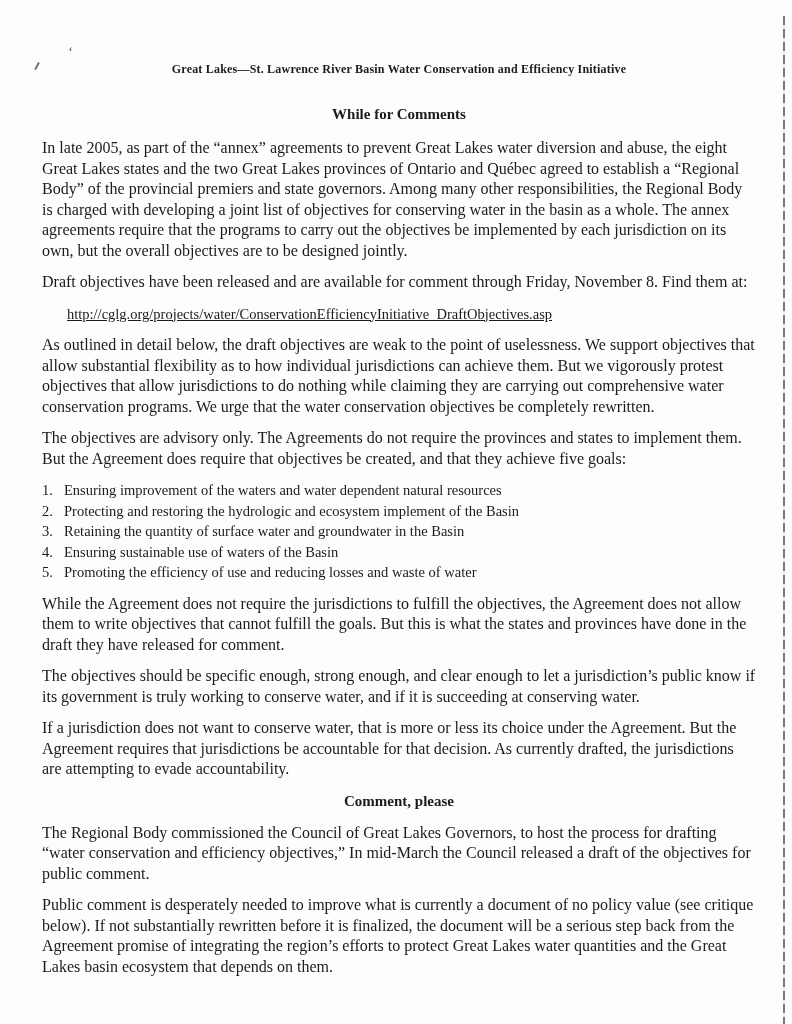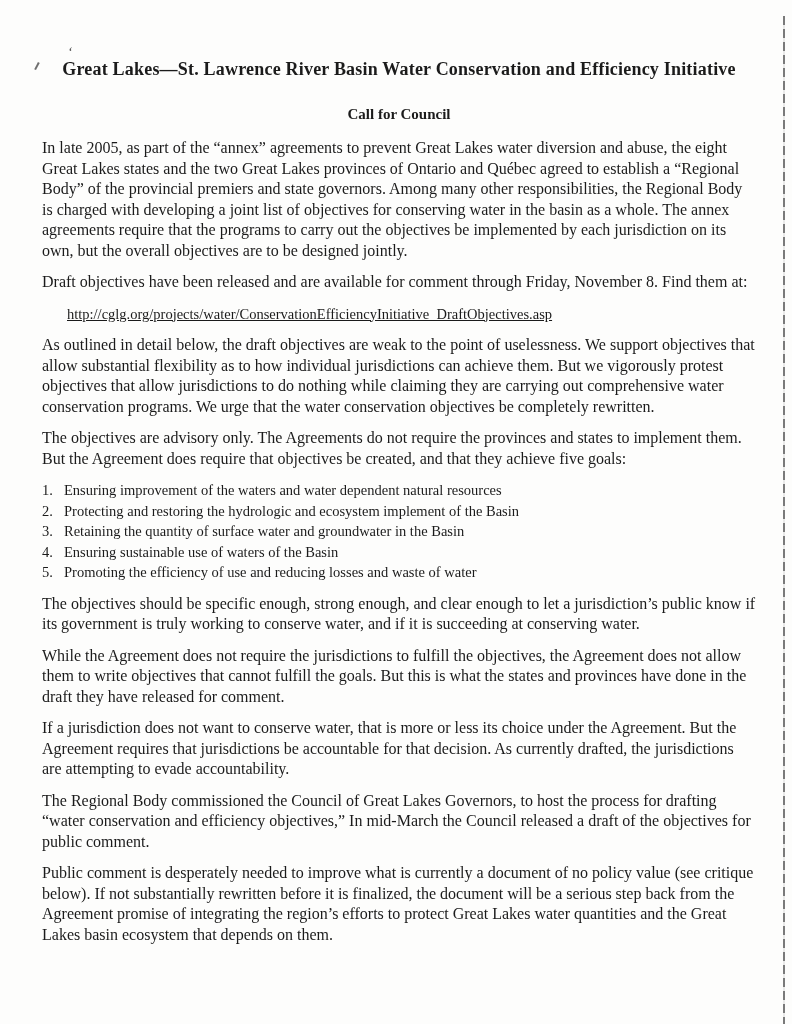--- a/index.html
+++ b/index.html
@@ -13,21 +13,21 @@
     height: 1024px;
     margin: 0 auto;
     background: #fdfdfc;
     overflow: hidden;
     font-family: "Liberation Serif", "DejaVu Serif", serif;
     color: #1b1b1b;
     box-sizing: border-box;
     padding: 58px 36px 0 42px;
   }
   .doc-title {
-    font-size: 18px;
+    font-size: 12px;
     font-weight: bold;
     text-align: center;
     line-height: 22px;
     margin: 0 0 24px 0;
     letter-spacing: 0.2px;
   }
   .date-line {
     font-size: 14.5px;
     font-style: italic;
     text-align: center;
@@ -114,21 +114,21 @@
 
 <div class="page">
 
   <span class="scan-mark-a">ʻ</span>
   <span class="scan-mark-b"></span>
   <div class="scan-line"></div>
 
   <h1 class="doc-title">Great Lakes—St. Lawrence River Basin Water Conservation and Efficiency Initiative</h1>
 
 
-  <h2 class="section-heading">Call for Council</h2>
+  <h2 class="section-heading">While for Comments</h2>
 
   <p class="para">In late 2005, as part of the “annex” agreements to prevent Great Lakes water diversion and abuse, the eight Great Lakes states and the two Great Lakes provinces of Ontario and Québec agreed to establish a “Regional Body” of the provincial premiers and state governors. Among many other responsibilities, the Regional Body is charged with developing a joint list of objectives for conserving water in the basin as a whole. The annex agreements require that the programs to carry out the objectives be implemented by each jurisdiction on its own, but the overall objectives are to be designed jointly.</p>
 
   <p class="para">Draft objectives have been released and are available for comment through Friday, November 8. Find them at:</p>
 
   <p class="url-line"><a>http://cglg.org/projects/water/ConservationEfficiencyInitiative_DraftObjectives.asp</a></p>
 
   <p class="para">As outlined in detail below, the draft objectives are weak to the point of uselessness. We support objectives that allow substantial flexibility as to how individual jurisdictions can achieve them. But we vigorously protest objectives that allow jurisdictions to do nothing while claiming they are carrying out comprehensive water conservation programs. We urge that the water conservation objectives be completely rewritten.</p>
 
   <p class="para">The objectives are advisory only. The Agreements do not require the provinces and states to implement them. But the Agreement does require that objectives be created, and that they achieve five goals:</p>
@@ -149,24 +149,25 @@
     <div class="goal-row">
       <span class="goal-num">4.</span>
       <span class="goal-text">Ensuring sustainable use of waters of the Basin</span>
     </div>
     <div class="goal-row">
       <span class="goal-num">5.</span>
       <span class="goal-text">Promoting the efficiency of use and reducing losses and waste of water</span>
     </div>
   </div>
 
+  <p class="para">While the Agreement does not require the jurisdictions to fulfill the objectives, the Agreement does not allow them to write objectives that cannot fulfill the goals. But this is what the states and provinces have done in the draft they have released for comment.</p>
+
   <p class="para">The objectives should be specific enough, strong enough, and clear enough to let a jurisdiction’s public know if its government is truly working to conserve water, and if it is succeeding at conserving water.</p>
-
-  <p class="para">While the Agreement does not require the jurisdictions to fulfill the objectives, the Agreement does not allow them to write objectives that cannot fulfill the goals. But this is what the states and provinces have done in the draft they have released for comment.</p>
 
   <p class="para">If a jurisdiction does not want to conserve water, that is more or less its choice under the Agreement. But the Agreement requires that jurisdictions be accountable for that decision. As currently drafted, the jurisdictions are attempting to evade accountability.</p>
 
+  <h2 class="section-heading mid">Comment, please</h2>
 
   <p class="para">The Regional Body commissioned the Council of Great Lakes Governors, to host the process for drafting “water conservation and efficiency objectives,” In mid-March the Council released a draft of the objectives for public comment.</p>
 
   <p class="para">Public comment is desperately needed to improve what is currently a document of no policy value (see critique below). If not substantially rewritten before it is finalized, the document will be a serious step back from the Agreement promise of integrating the region’s efforts to protect Great Lakes water quantities and the Great Lakes basin ecosystem that depends on them.</p>
 
 </div>
 
 </body></html>

